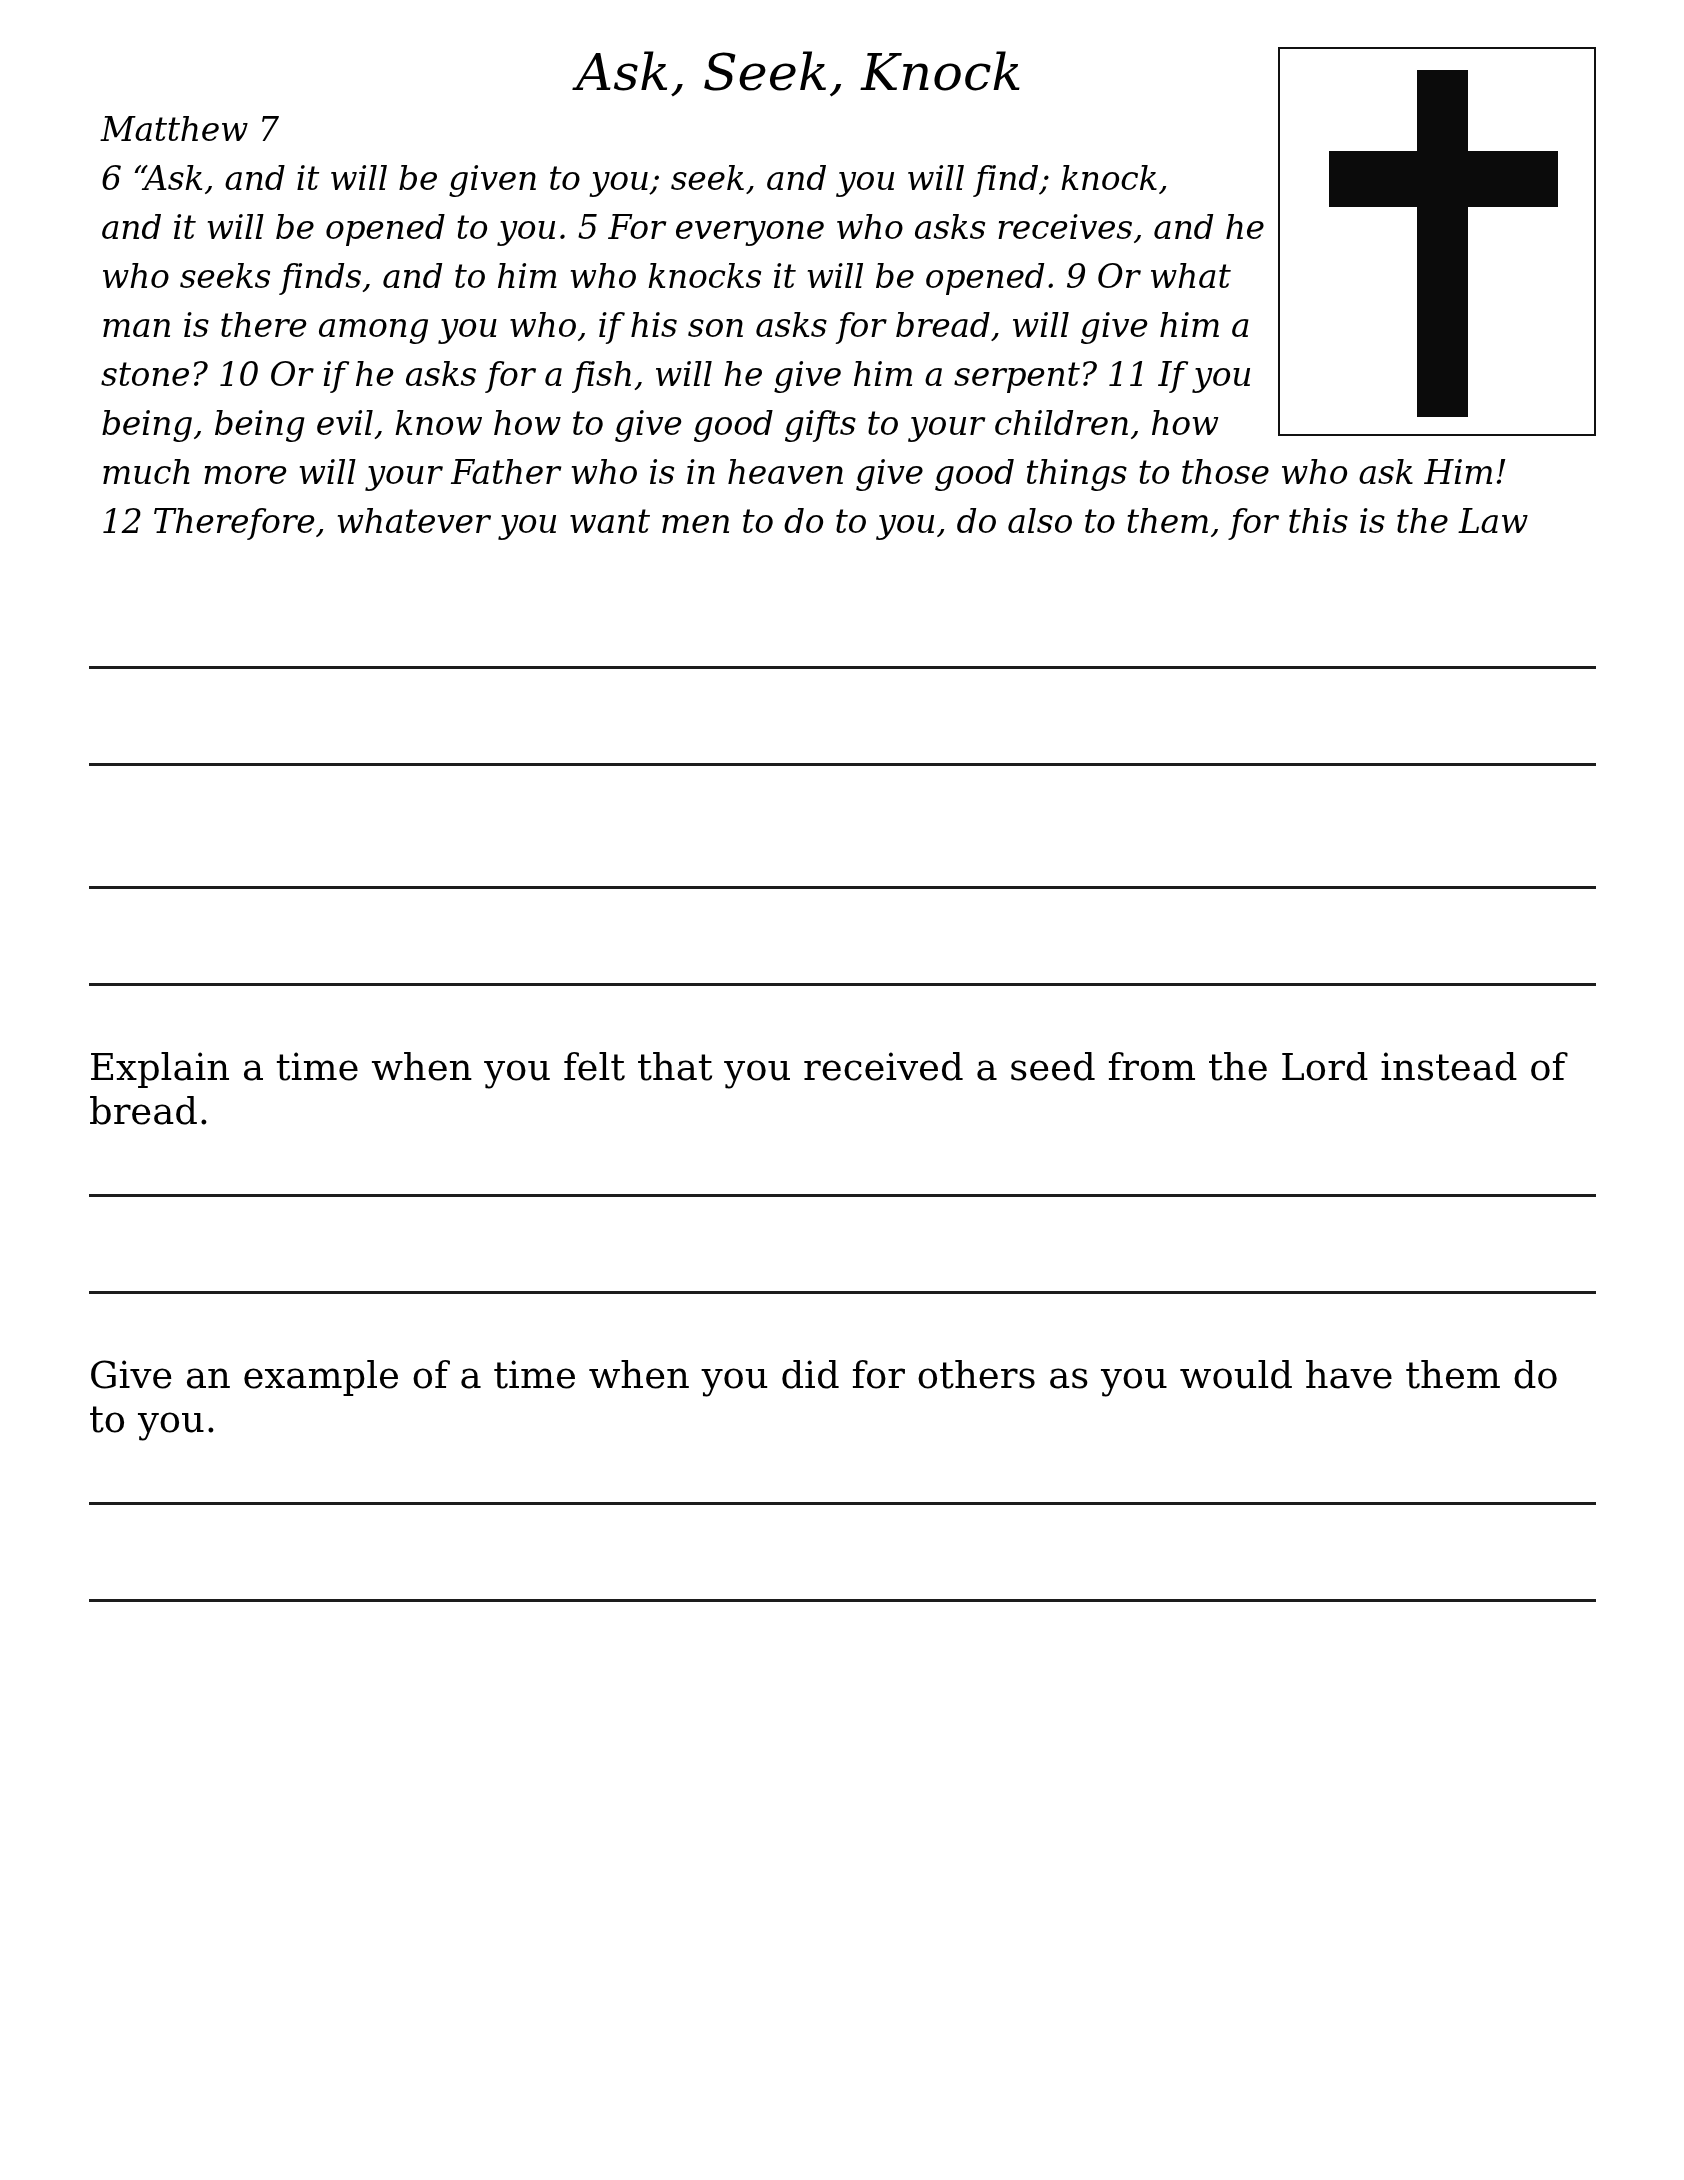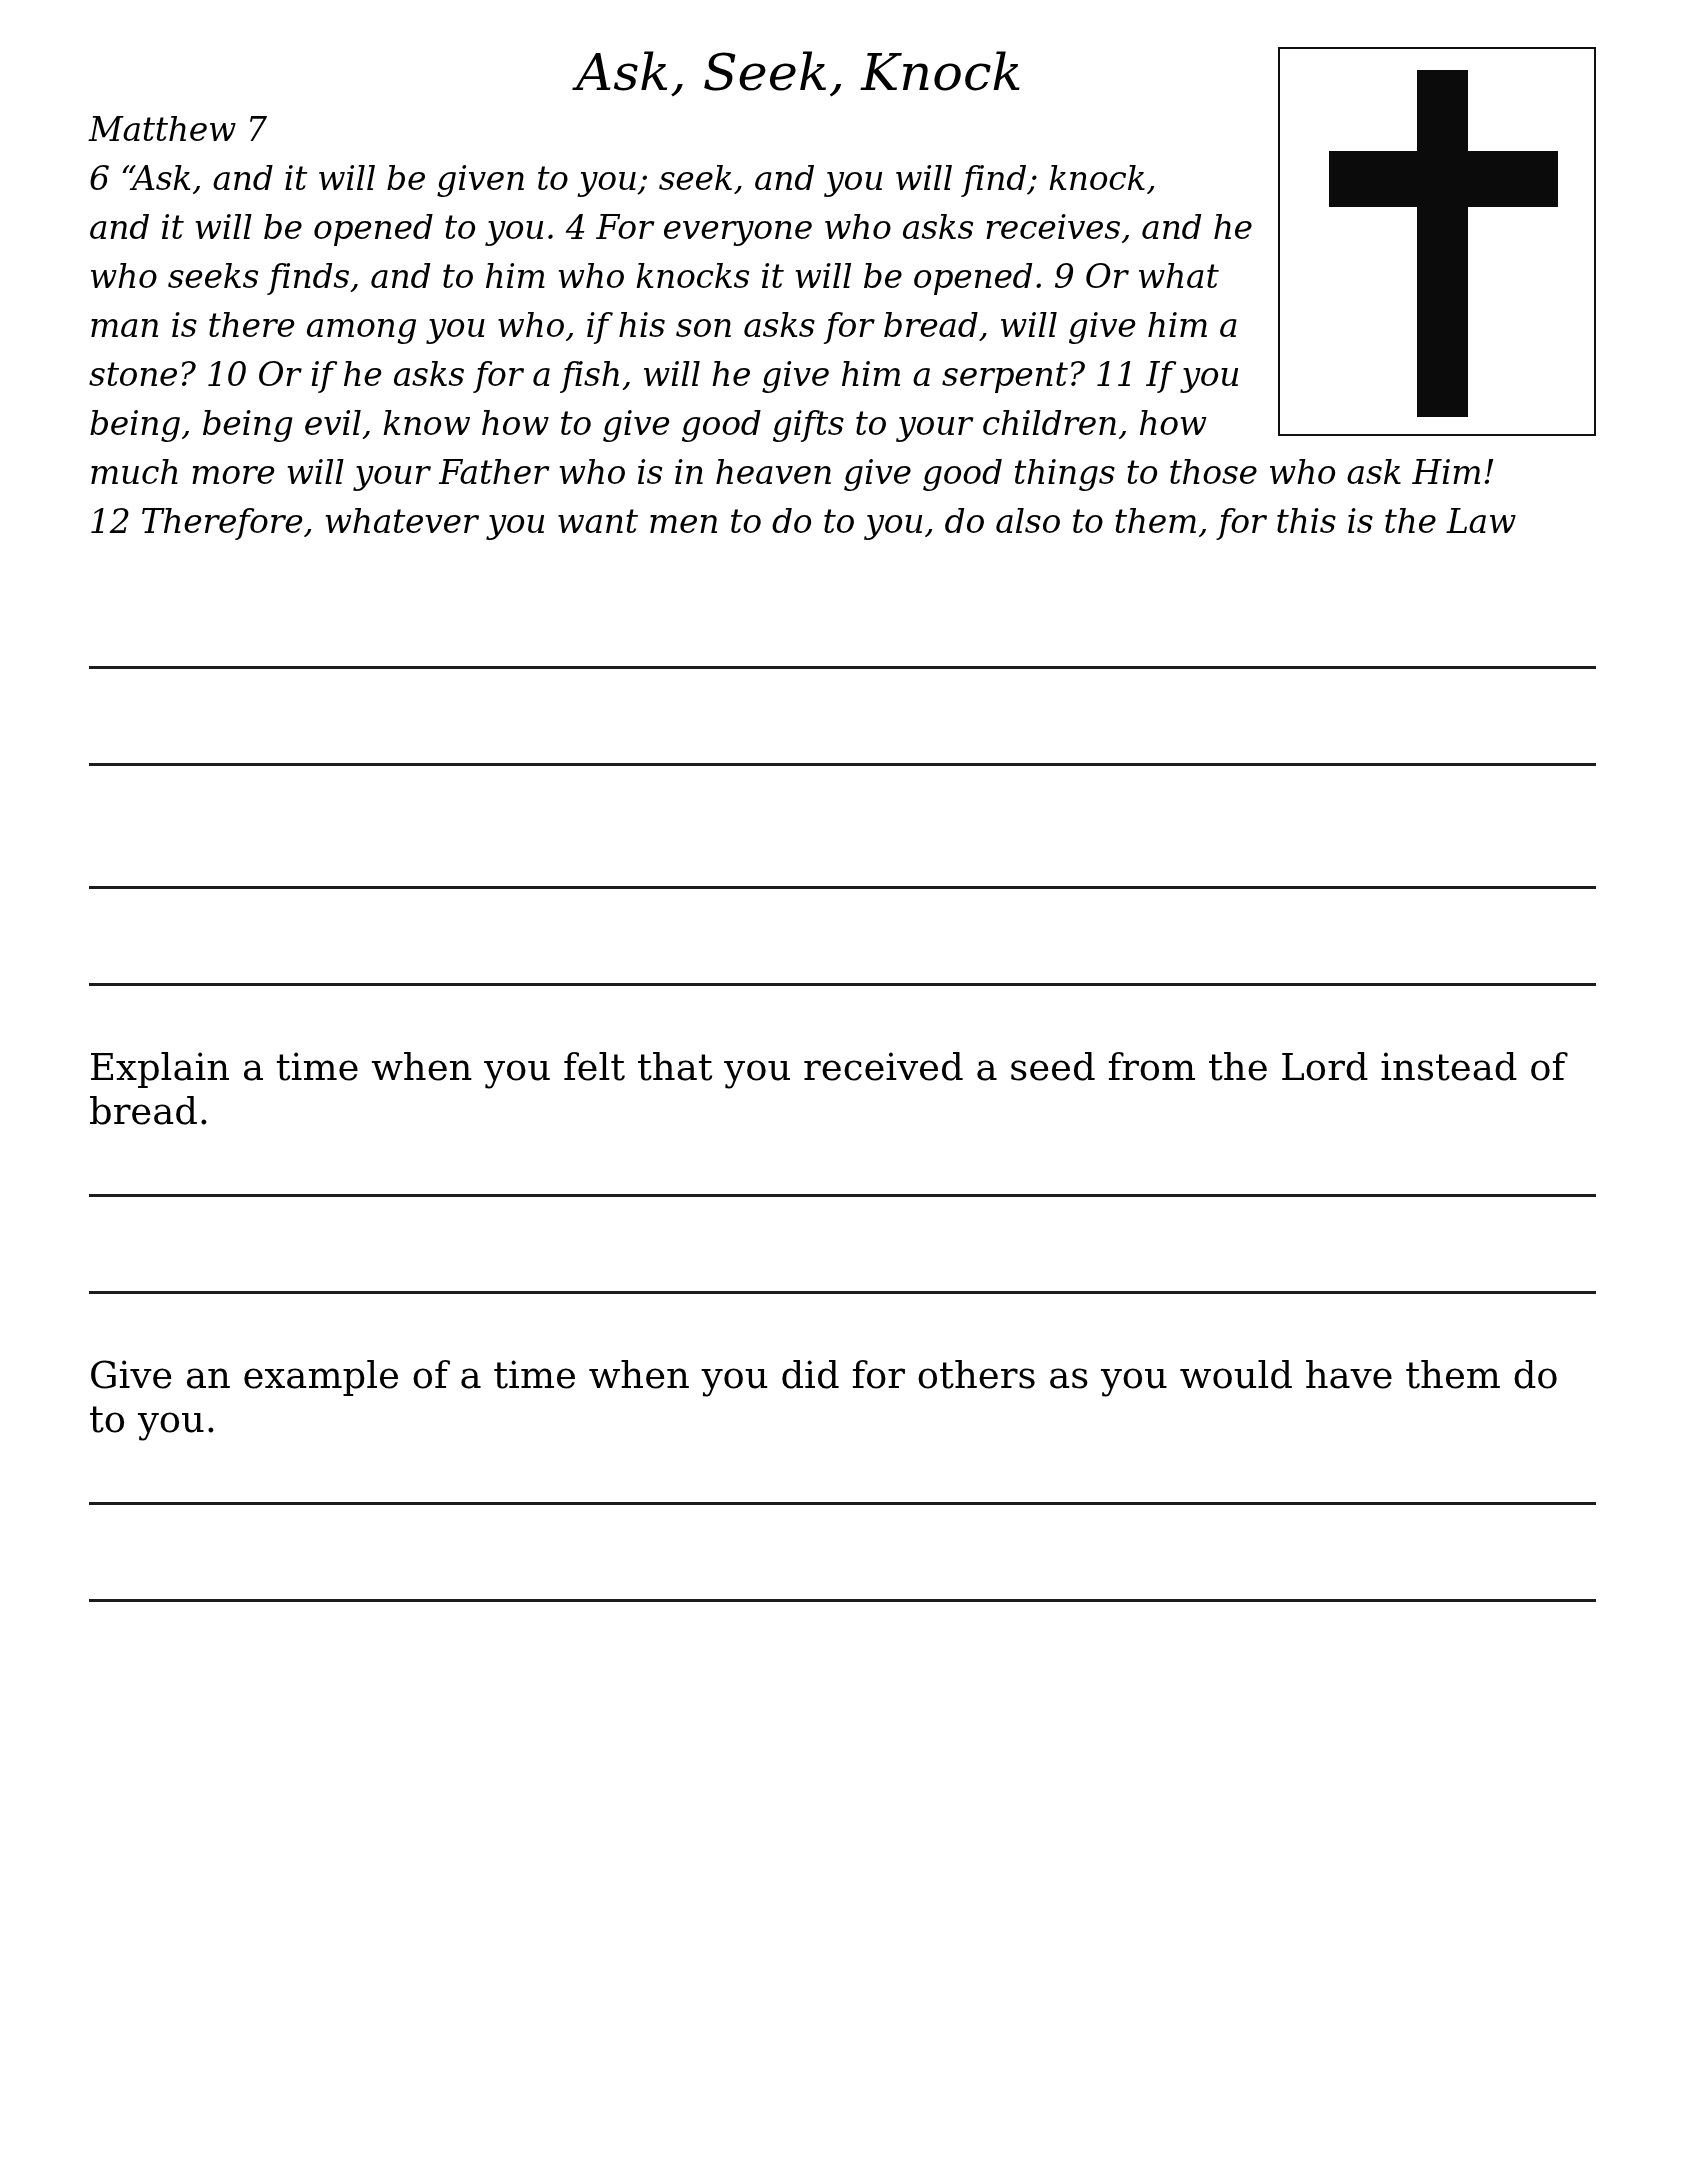--- a/index.html
+++ b/index.html
@@ -47,21 +47,21 @@
     white-space: nowrap;
   }
 
   .scripture {
     font-style: italic;
     font-size: 33px;
     line-height: 49px;
     margin-top: 6.8px;
     letter-spacing: -0.3px;
   }
-  .scripture-line { white-space: nowrap; }
+  .scripture-line { white-space: nowrap; margin-left: 12px; }
 
   .question-block { margin-top: 60px; }
   .question-text {
     font-size: 37px;
     line-height: 44px;
   }
   .answer-line {
     border-bottom: 3.4px solid #1d1d1d;
   }
   .answer-line.gap-first { height: 60px; }
@@ -75,21 +75,21 @@
   <div class="cross-figure">
     <div class="cross-v"></div>
     <div class="cross-h"></div>
   </div>
 
   <div class="title">Ask, Seek, Knock</div>
 
   <div class="scripture">
     <div class="scripture-line">Matthew 7</div>
     <div class="scripture-line">6 “Ask, and it will be given to you; seek, and you will find; knock,</div>
-    <div class="scripture-line">and it will be opened to you. 4 For everyone who asks receives, and he</div>
+    <div class="scripture-line">and it will be opened to you. 5 For everyone who asks receives, and he</div>
     <div class="scripture-line">who seeks finds, and to him who knocks it will be opened. 9 Or what</div>
     <div class="scripture-line">man is there among you who, if his son asks for bread, will give him a</div>
     <div class="scripture-line">stone? 10 Or if he asks for a fish, will he give him a serpent? 11 If you</div>
     <div class="scripture-line">being, being evil, know how to give good gifts to your children, how</div>
     <div class="scripture-line">much more will your Father who is in heaven give good things to those who ask Him!</div>
     <div class="scripture-line">12 Therefore, whatever you want men to do to you, do also to them, for this is the Law</div>
   </div>
 
   <div class="questions">
 

